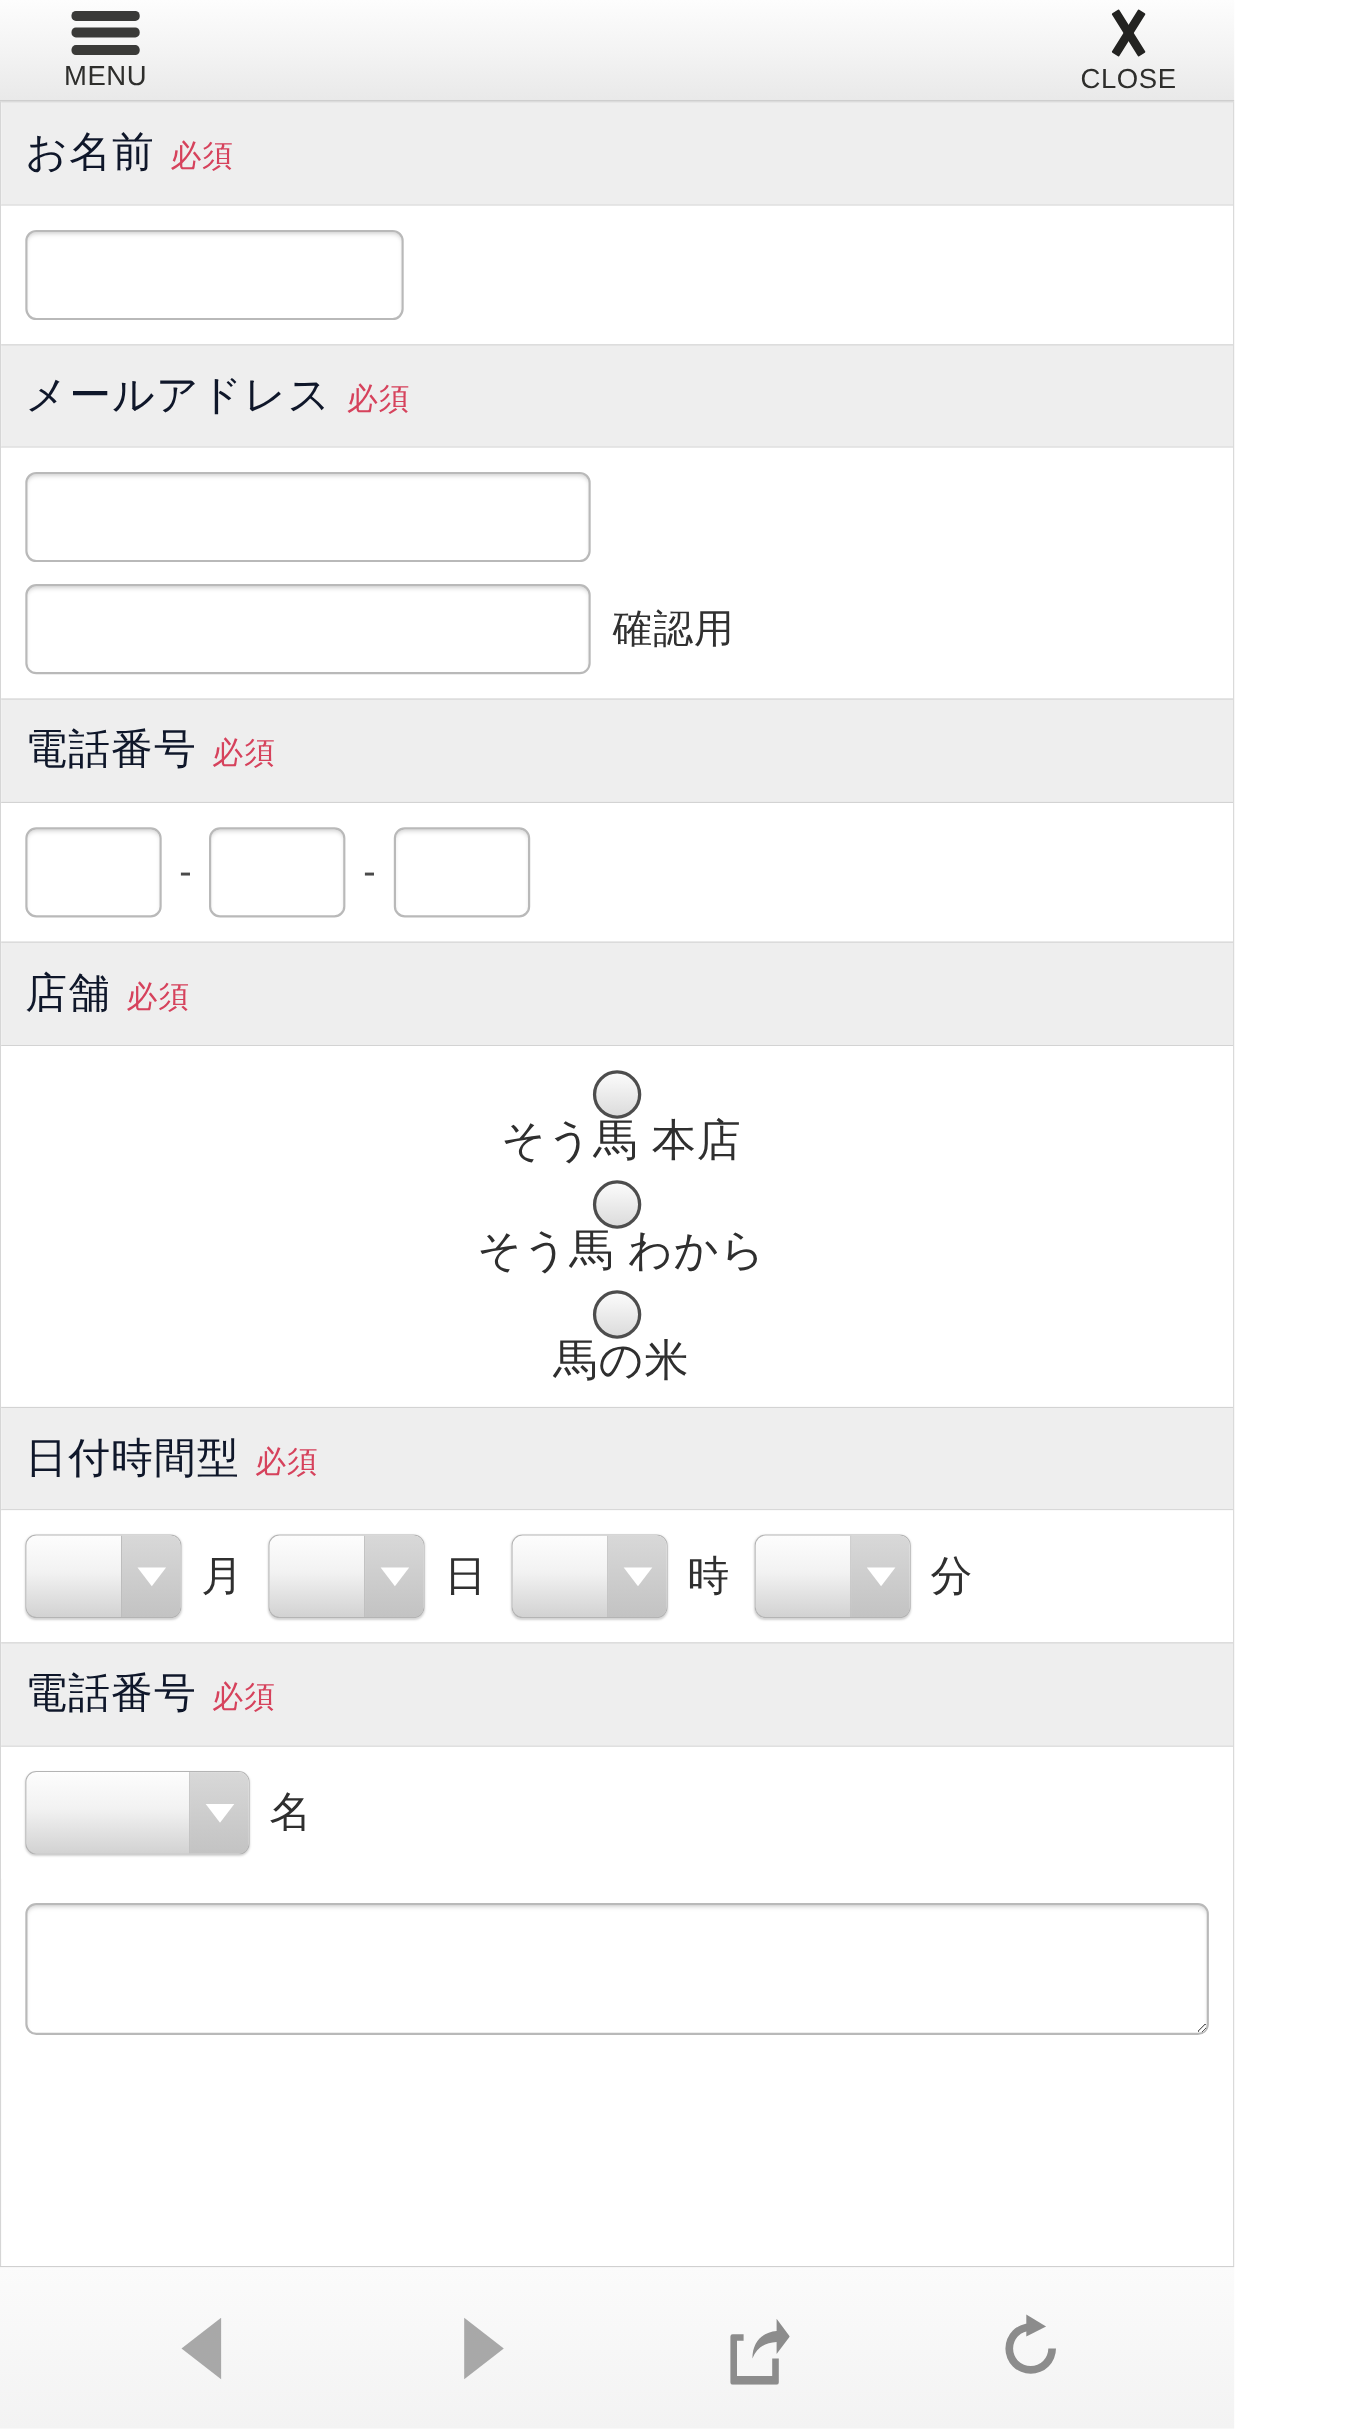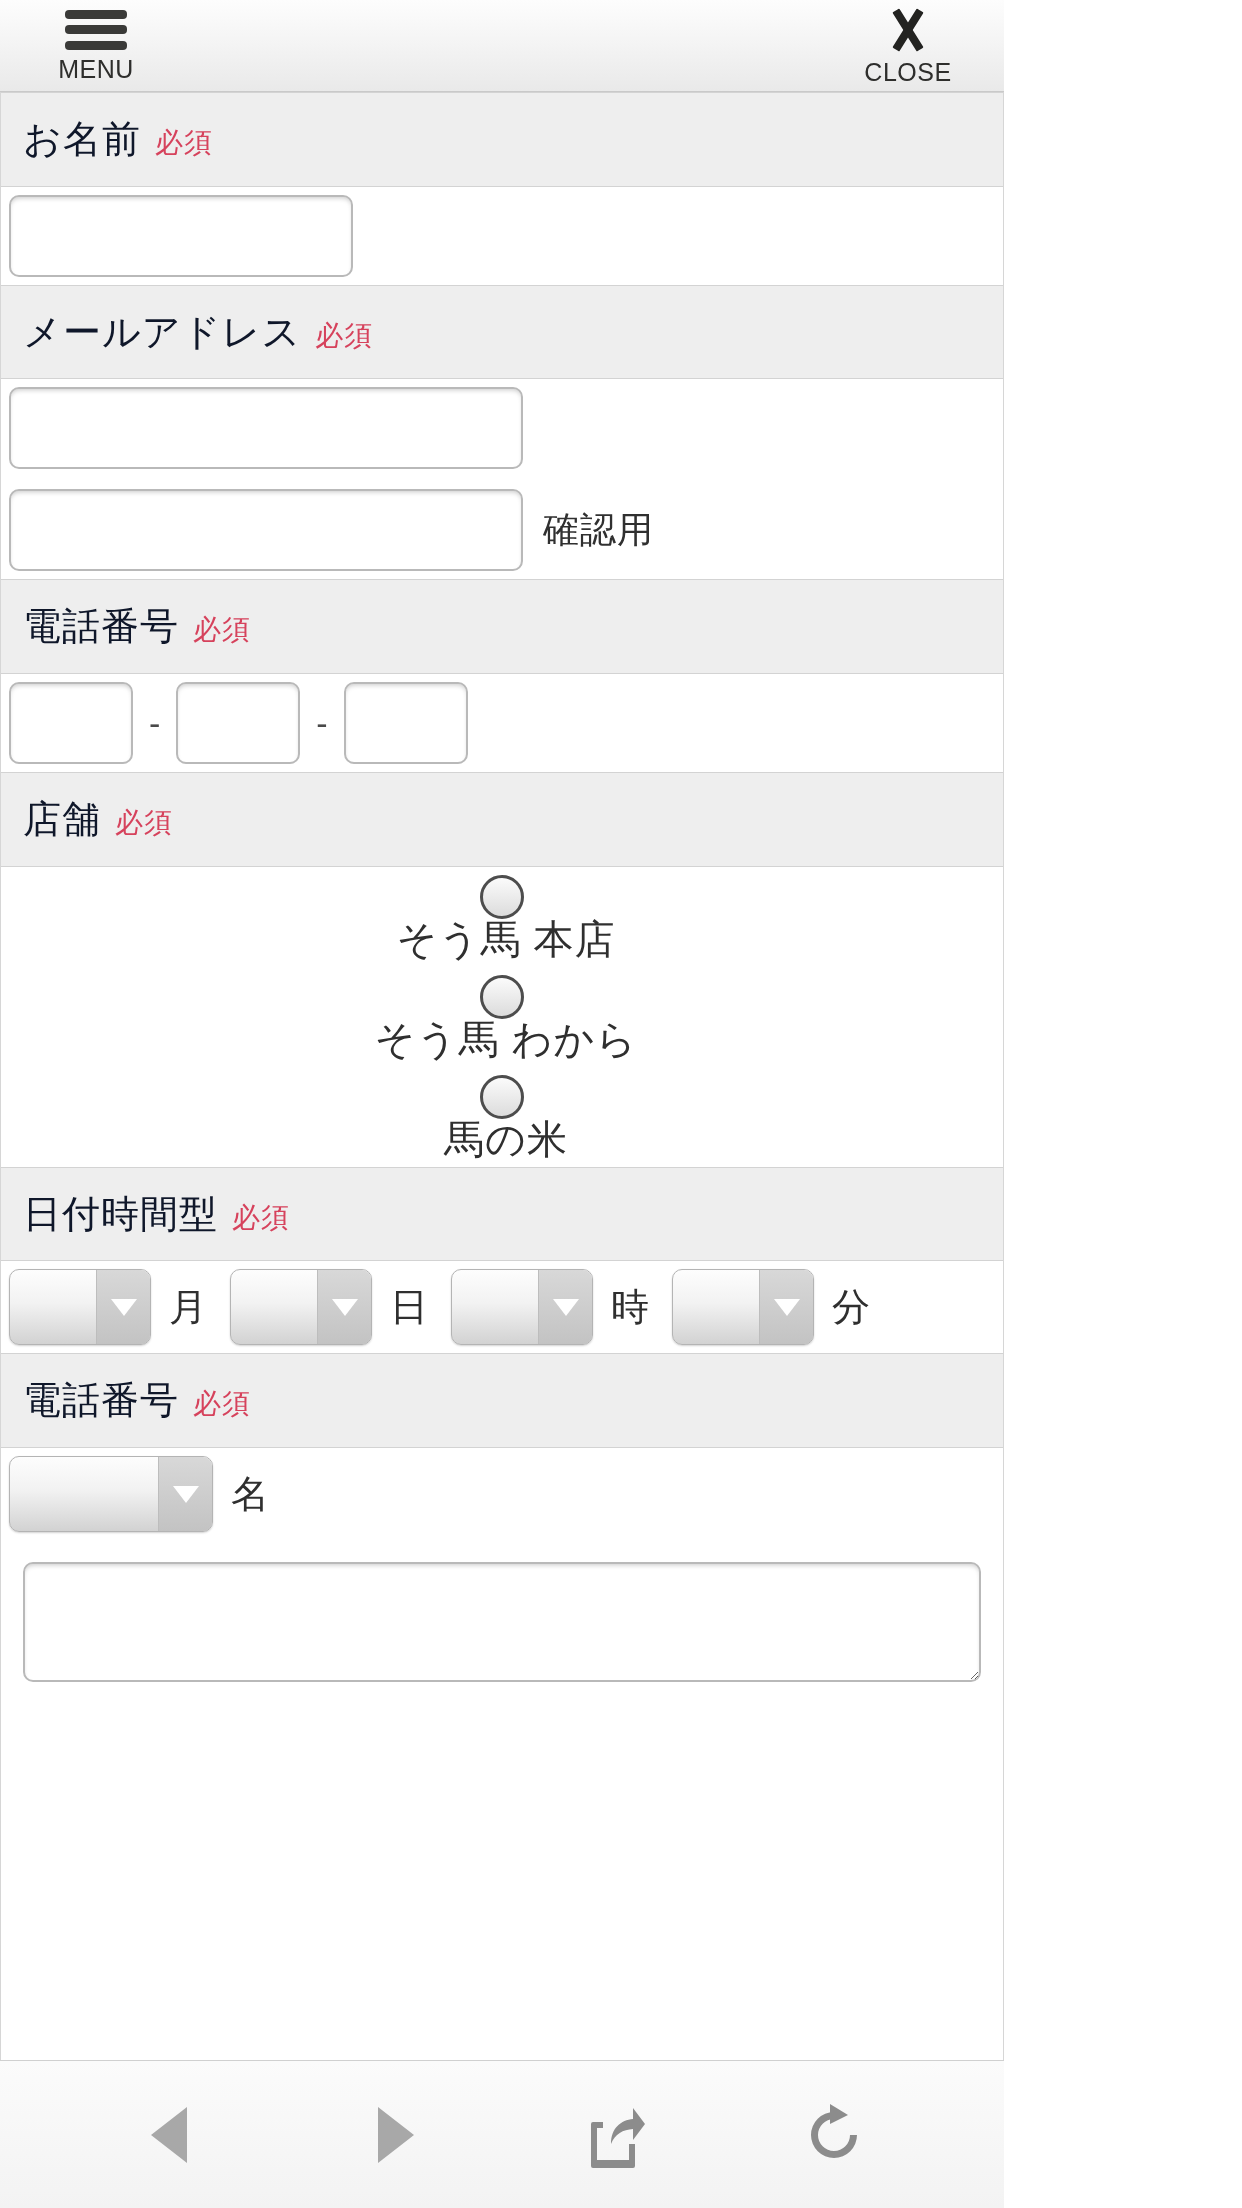--- a/index.html
+++ b/index.html
@@ -7,21 +7,21 @@
   html, body {
     width: 1242px;
     height: 2208px;
     background: #ffffff;
     font-family: "Liberation Sans", "DejaVu Sans", sans-serif;
     overflow: hidden;
   }
 
   #app {
     position: relative;
-    width: 1004px;
+    width: 1122px;
     height: 2208px;
     background: #ffffff;
     display: flex;
     flex-direction: column;
   }
 
   
   .header {
     position: relative;
     height: 92px;
@@ -130,21 +130,21 @@
   }
   .req {
     font-size: 28px;
     color: #d6425c;
     line-height: 1.15;
     letter-spacing: 1px;
   }
 
   .sec-body {
     background: #ffffff;
-    padding: 8px;
+    padding: 22px;
   }
 
   
   .tf {
     height: 82px;
     border: 2px solid #b9b9b9;
     border-radius: 10px;
     background: #ffffff;
     box-shadow: inset 0 3px 5px -2px rgba(0,0,0,0.22);
     outline: none;

